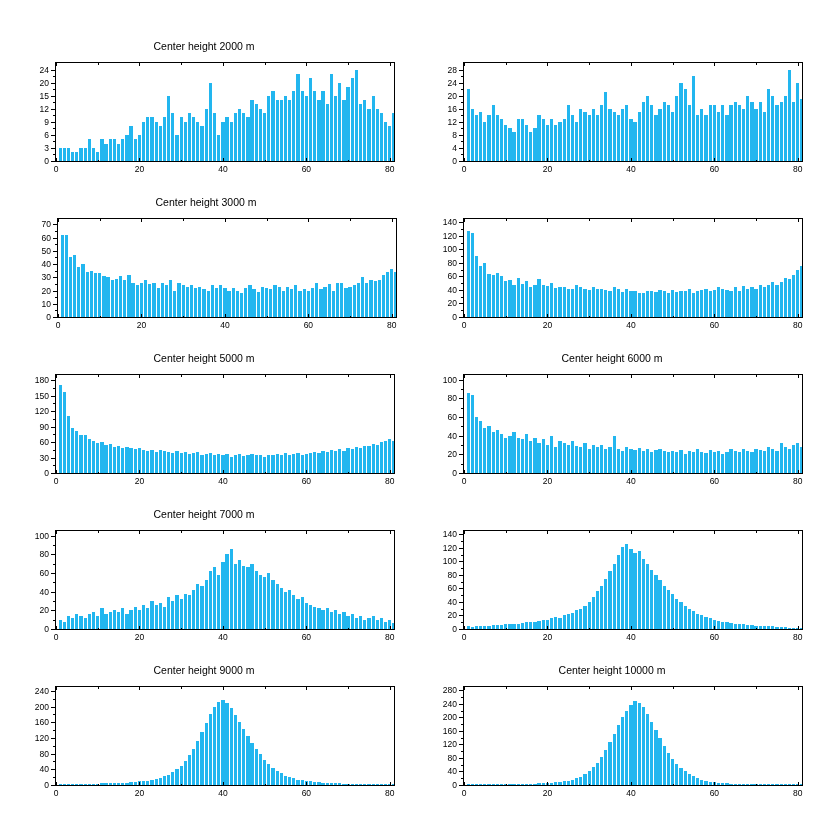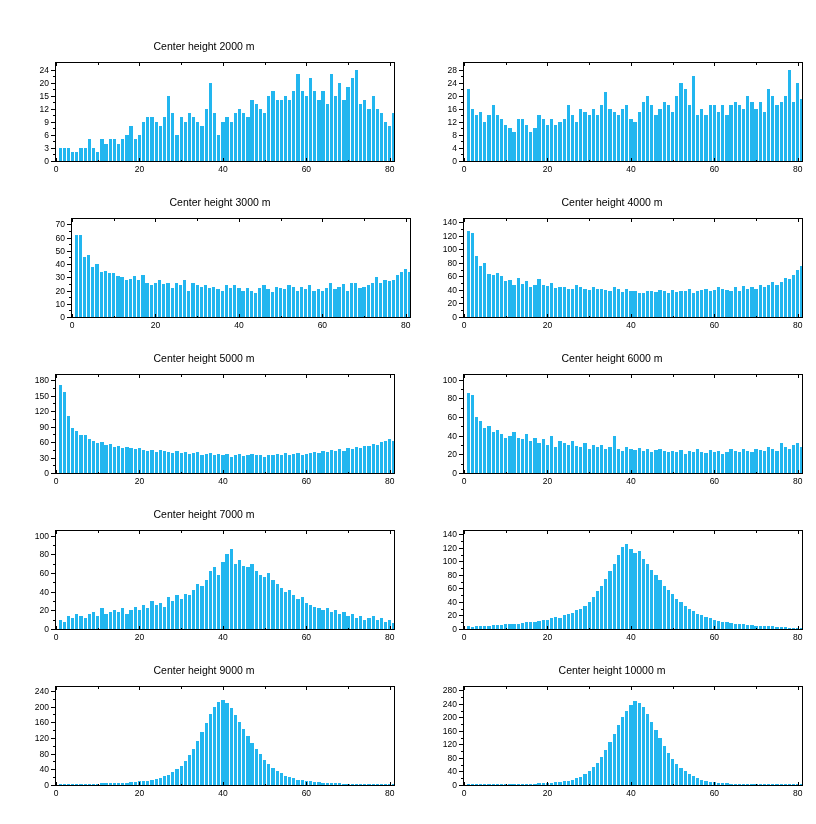--- a/index.html
+++ b/index.html
@@ -387,21 +387,21 @@
           <div class="xtick" style="left: 306.37px; top: 102px;"></div>
           <div class="xtick" style="left: 306.37px; top: 6px;"></div>
           <div class="xaxis-label" style="left: 294.37px; top: 108px; width: 24px;">60</div>
           <div class="xtick-minor" style="left: 348.099px; top: 103.5px;"></div>
           <div class="xtick-minor" style="left: 348.099px; top: 6px;"></div>
           <div class="xtick" style="left: 389.827px; top: 102px;"></div>
           <div class="xtick" style="left: 389.827px; top: 6px;"></div>
           <div class="xaxis-label" style="left: 377.827px; top: 108px; width: 24px;">80</div>
         </div>
       </div>
-      <div class="panel" style="left: 16px; top: 156px;">
+      <div class="panel" style="left: 2px; top: 156px;">
         <div class="panel-title">Center height 3000 m</div>
         <div class="plotwrap">
           <div class="plotbox" style="left: 55px; top: 6px; width: 340px; height: 100px;">
             <div class="bars">
               <div class="bar" style="left: 2.54543px; width: 3.25481px; height: 82.1081px; background: rgb(34, 182, 239);"></div>
               <div class="bar" style="left: 6.71827px; width: 3.25481px; height: 82.1081px; background: rgb(34, 182, 239);"></div>
               <div class="bar" style="left: 10.8911px; width: 3.25481px; height: 59.5946px; background: rgb(34, 182, 239);"></div>
               <div class="bar" style="left: 15.064px; width: 3.25481px; height: 62.2432px; background: rgb(34, 182, 239);"></div>
               <div class="bar" style="left: 19.2368px; width: 3.25481px; height: 50.3243px; background: rgb(34, 182, 239);"></div>
               <div class="bar" style="left: 23.4096px; width: 3.25481px; height: 52.973px; background: rgb(34, 182, 239);"></div>
@@ -524,21 +524,20 @@
           <div class="xtick" style="left: 306.37px; top: 6px;"></div>
           <div class="xaxis-label" style="left: 294.37px; top: 108px; width: 24px;">60</div>
           <div class="xtick-minor" style="left: 348.099px; top: 103.5px;"></div>
           <div class="xtick-minor" style="left: 348.099px; top: 6px;"></div>
           <div class="xtick" style="left: 389.827px; top: 102px;"></div>
           <div class="xtick" style="left: 389.827px; top: 6px;"></div>
           <div class="xaxis-label" style="left: 377.827px; top: 108px; width: 24px;">80</div>
         </div>
       </div>
       <div class="panel" style="left: 408px; top: 156px;">
-        <div class="panel-title">Center height 4000 m</div>
         <div class="plotwrap">
           <div class="plotbox" style="left: 55px; top: 6px; width: 340px; height: 100px;">
             <div class="bars">
               <div class="bar" style="left: 2.54543px; width: 3.25481px; height: 86.5103px; background: rgb(34, 182, 239);"></div>
               <div class="bar" style="left: 6.71827px; width: 3.25481px; height: 83.8069px; background: rgb(34, 182, 239);"></div>
               <div class="bar" style="left: 10.8911px; width: 3.25481px; height: 60.8276px; background: rgb(34, 182, 239);"></div>
               <div class="bar" style="left: 15.064px; width: 3.25481px; height: 51.3655px; background: rgb(34, 182, 239);"></div>
               <div class="bar" style="left: 19.2368px; width: 3.25481px; height: 54.069px; background: rgb(34, 182, 239);"></div>
               <div class="bar" style="left: 23.4096px; width: 3.25481px; height: 43.2552px; background: rgb(34, 182, 239);"></div>
               <div class="bar" style="left: 27.5825px; width: 3.25481px; height: 41.9034px; background: rgb(34, 182, 239);"></div>

